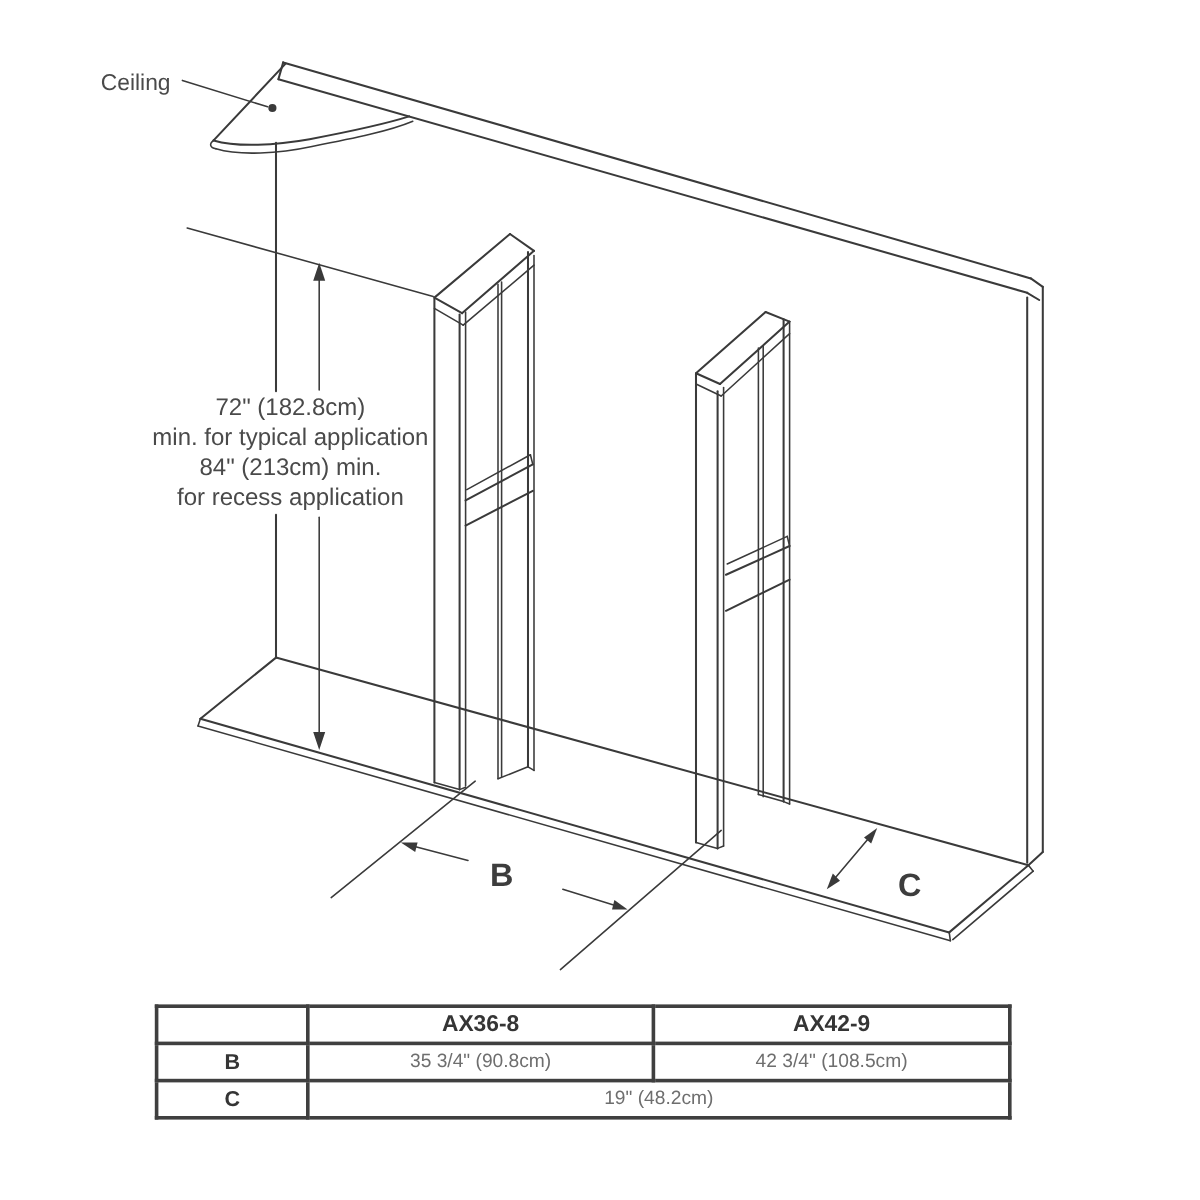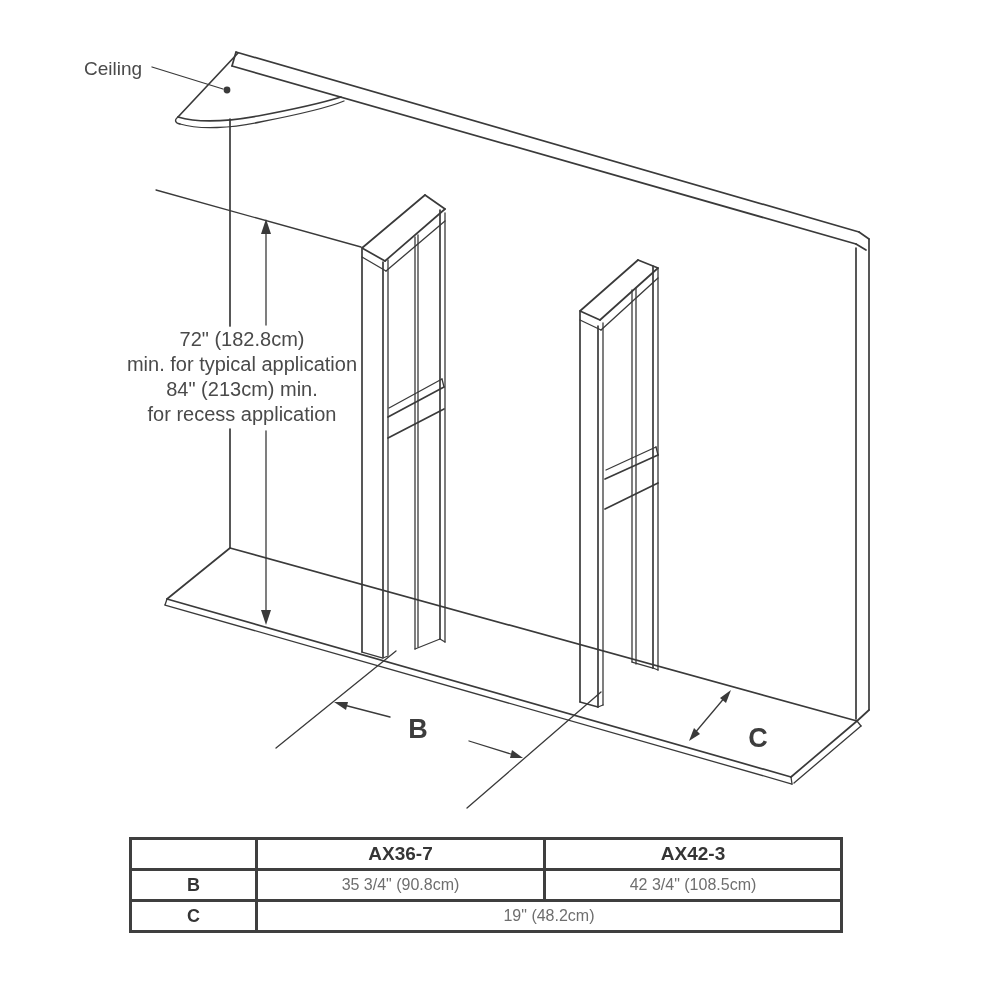--- a/index.html
+++ b/index.html
@@ -162,22 +162,22 @@
   <div id="spec-table-wrap">
     <table class="spec">
       <colgroup>
           <col class="c1">
           <col class="c2">
           <col class="c3">
         </colgroup>
       <tbody>
         <tr>
           <th class="hdr-cell"></th>
-          <th class="hdr-cell">AX36-7</th>
-          <th class="hdr-cell">AX42-3</th>
+          <th class="hdr-cell">AX36-8</th>
+          <th class="hdr-cell">AX42-9</th>
         </tr>
         <tr>
           <th class="row-label">B</th>
           <td class="val">35 3/4" (90.8cm)</td>
           <td class="val">42 3/4" (108.5cm)</td>
         </tr>
         <tr>
           <th class="row-label">C</th>
           <td class="val" colspan="2">19" (48.2cm)</td>
         </tr>

